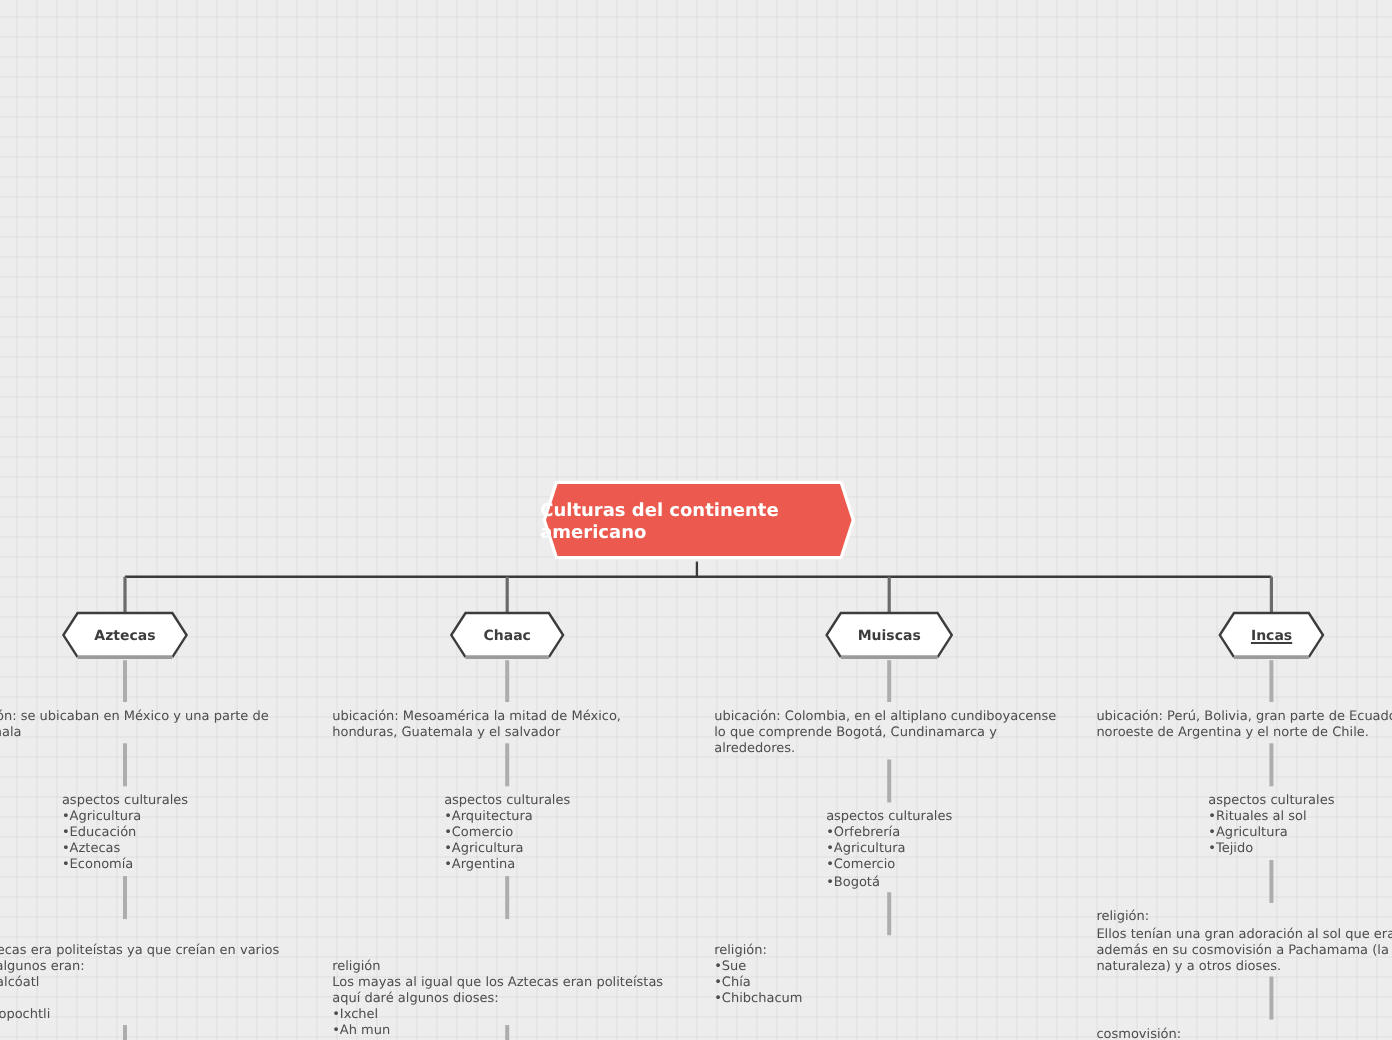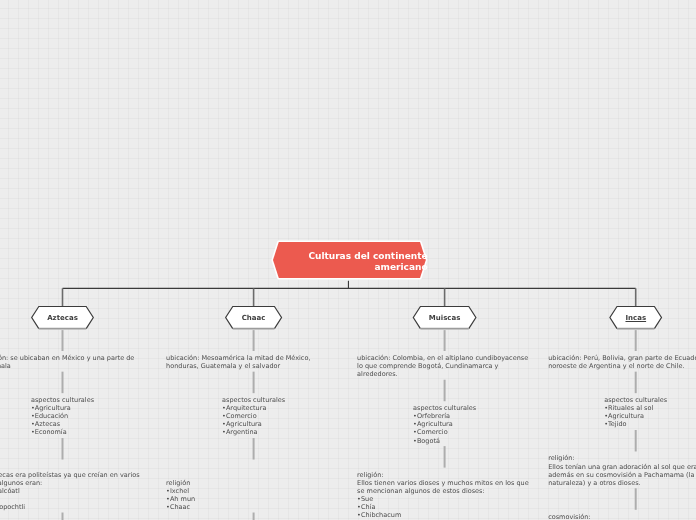--- a/index.html
+++ b/index.html
@@ -8,21 +8,21 @@
   #canvas{position:absolute;left:0;top:0;width:696px;height:520px;overflow:hidden;
     background-color:#ededed;
     background-image:
       linear-gradient(to right, rgba(0,0,0,0.028) 1px, transparent 1px),
       linear-gradient(to bottom, rgba(0,0,0,0.028) 1px, transparent 1px);
     background-size:10px 10px;background-position:8px 8px;}
   #edges{position:absolute;left:0;top:0;}
   .root-node{position:absolute;left:270.1px;top:239.3px;width:158.8px;height:42px;}
   .root-node svg{position:absolute;left:0;top:0;}
   .root-label{position:absolute;left:0;top:11.7px;right:1.3px;
-    display:flex;flex-direction:column;align-items:flex-end;
+    display:flex;flex-direction:column;align-items:flex-start;
     color:#fff;font-weight:bold;font-size:9px;line-height:11px;
     transform:translateZ(0);}
   .hexnode{position:absolute;}
   .hexnode svg{position:absolute;left:0;top:0;}
   .hexnode .lbl{position:absolute;display:flex;align-items:center;justify-content:center;
      font-weight:bold;font-size:7px;color:#3d3d3d;transform:translateZ(0);}
   .blk{position:absolute;left:-3000px;top:0;font-size:6.5px;line-height:8.08px;
      color:#4d4d4d;text-align:left;max-width:175px;transform:translateZ(0);}
   .blk .ln{white-space:normal;}
 </style>
@@ -109,20 +109,21 @@
       </div>
       <div class="blk" style="top: 396.156px; width: 63.07px; max-width: none; left: 222.065px;">
         <div class="ln">aspectos culturales</div>
         <div class="ln">•Arquitectura</div>
         <div class="ln">•Comercio</div>
         <div class="ln">•Agricultura</div>
         <div class="ln">•Argentina</div>
       </div>
       <div class="blk" style="top: 462.547px; width: 175px; max-width: none; left: 166.1px; margin-top: 16px;">
         <div class="ln">religión</div>
+        <div class="ln">Los mayas al igual que los Aztecas eran politeístas aquí daré algunos dioses:</div>
         <div class="ln">•Ixchel</div>
         <div class="ln">•Ah mun</div>
         <div class="ln">•Chaac</div>
       </div>
       <div class="hexnode" style="left: 409px; top: 303px; width: 70.6px; height: 30.1px;">
         <svg width="70.6" height="30.1" viewBox="0 0 70.6 30.1">
           <polygon points="4.300000000000011,14.55 11.400000000000011,3.5 59.80000000000001,3.5 66.9,14.55 59.80000000000001,25.6 11.400000000000011,25.6" fill="#ffffff" stroke="none"></polygon>
           <path d="M 11.400000000000011,25.6 L 4.300000000000011,14.55 L 11.400000000000011,3.5 L 59.80000000000001,3.5 L 66.9,14.55 L 59.80000000000001,25.6" fill="none" stroke="#3c3c3c" stroke-width="1.2"></path>
           <line x1="11.400000000000011" y1="25.6" x2="59.800000000000004" y2="25.6" stroke="#9b9b9b" stroke-width="1.9"></line>
         </svg>
@@ -133,21 +134,20 @@
       </div>
       <div class="blk" style="top: 404.234px; width: 63.07px; max-width: none; left: 413.065px;">
         <div class="ln">aspectos culturales</div>
         <div class="ln">•Orfebrería</div>
         <div class="ln">•Agricultura</div>
         <div class="ln">•Comercio</div>
         <div class="ln">•Bogotá</div>
       </div>
       <div class="blk" style="top: 470.625px; width: 175px; max-width: none; left: 357.1px;">
         <div class="ln">religión:</div>
-        <div class="ln">Ellos tienen varios dioses y muchos mitos en los que se mencionan algunos de estos dioses:</div>
         <div class="ln">•Sue</div>
         <div class="ln">•Chía</div>
         <div class="ln">•Chibchacum</div>
       </div>
       <div class="hexnode" style="left: 606px; top: 303px; width: 59.6px; height: 30.1px;">
         <svg width="59.6" height="30.1" viewBox="0 0 59.6 30.1">
           <polygon points="3.900000000000091,14.55 11.00000000000009,3.5 48.40000000000009,3.5 55.50000000000009,14.55 48.40000000000009,25.6 11.00000000000009,25.6" fill="#ffffff" stroke="none"></polygon>
           <path d="M 11.00000000000009,25.6 L 3.900000000000091,14.55 L 11.00000000000009,3.5 L 48.40000000000009,3.5 L 55.50000000000009,14.55 L 48.40000000000009,25.6" fill="none" stroke="#3c3c3c" stroke-width="1.2"></path>
           <line x1="11.00000000000009" y1="25.6" x2="48.40000000000009" y2="25.6" stroke="#9b9b9b" stroke-width="1.9"></line>
         </svg>

